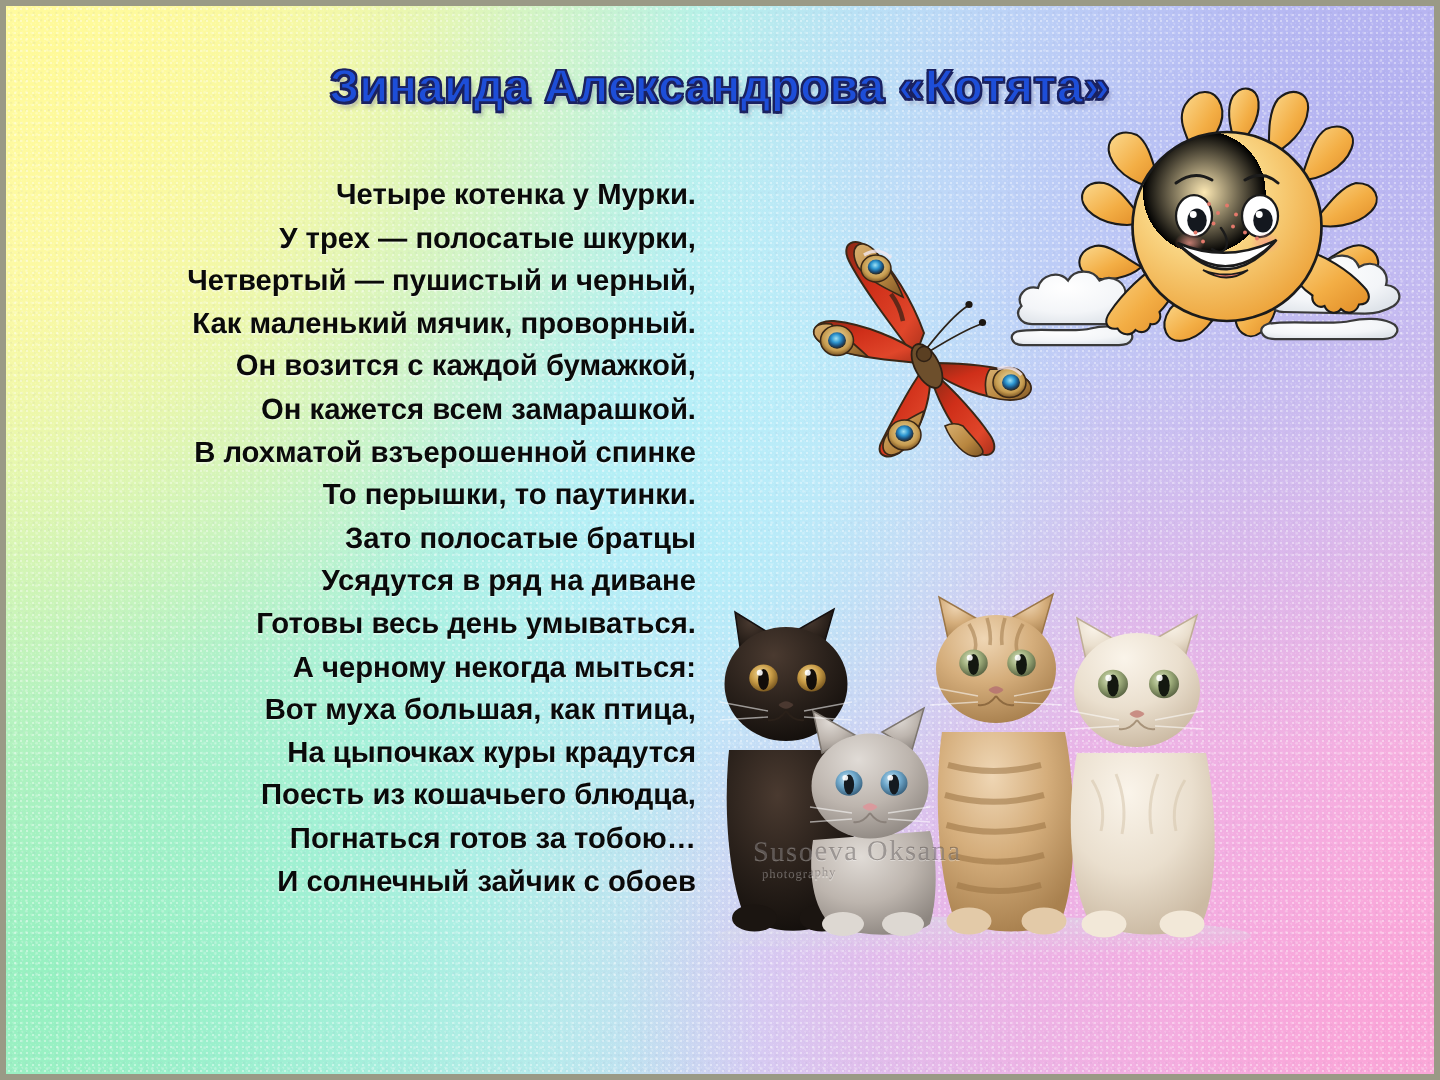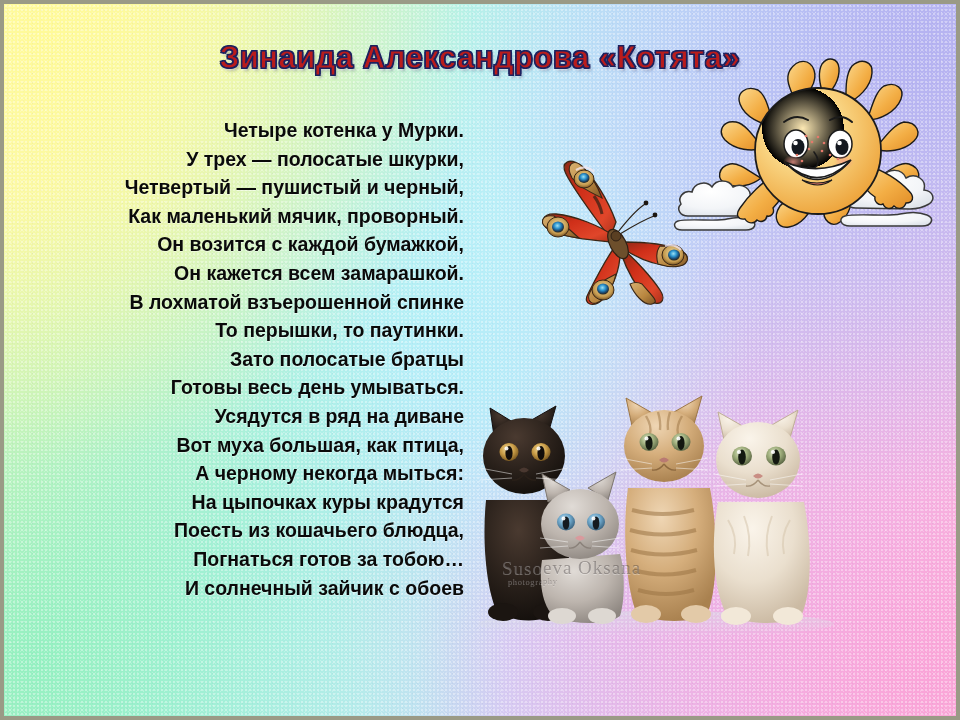--- a/index.html
+++ b/index.html
@@ -76,21 +76,21 @@
   
   .title {
     position: absolute;
     left: 0; right: 0;
     top: 36px;
     text-align: center;
     z-index: 6;
     font-size: 31px;
     font-weight: bold;
     letter-spacing: 0.5px;
-    color: #b91c1c;
+    color: #1d4ed8;
     -webkit-text-stroke: 1px #1b2260;
     text-shadow:
       -1px -1px 0 #1b2260,  1px -1px 0 #1b2260,
       -1px  1px 0 #1b2260,  1px  1px 0 #1b2260,
        0px  2px 2px rgba(255,255,255,0.55),
        2px  3px 3px rgba(40,40,90,0.30);
     white-space: nowrap;
   }
 
   
@@ -178,24 +178,24 @@
   <div class="poem">
     <div class="line">Четыре котенка у Мурки.</div>
     <div class="line">У трех — полосатые шкурки,</div>
     <div class="line">Четвертый — пушистый и черный,</div>
     <div class="line">Как маленький мячик, проворный.</div>
     <div class="line">Он возится с каждой бумажкой,</div>
     <div class="line">Он кажется всем замарашкой.</div>
     <div class="line">В лохматой взъерошенной спинке</div>
     <div class="line">То перышки, то паутинки.</div>
     <div class="line">Зато полосатые братцы</div>
+    <div class="line">Усядутся в ряд на диване</div>
     <div class="line">Готовы весь день умываться.</div>
-    <div class="line">Усядутся в ряд на диване</div>
+    <div class="line">А черному некогда мыться:</div>
     <div class="line">Вот муха большая, как птица,</div>
-    <div class="line">А черному некогда мыться:</div>
     <div class="line">На цыпочках куры крадутся</div>
     <div class="line">Поесть из кошачьего блюдца,</div>
     <div class="line">Погнаться готов за тобою…</div>
     <div class="line">И солнечный зайчик с обоев</div>
   </div>
 
   <div class="sun-wrap">
     <svg viewBox="0 0 290 190" xmlns="http://www.w3.org/2000/svg">
       <defs>
         <radialGradient id="sunBody" cx="38%" cy="32%" r="72%">

